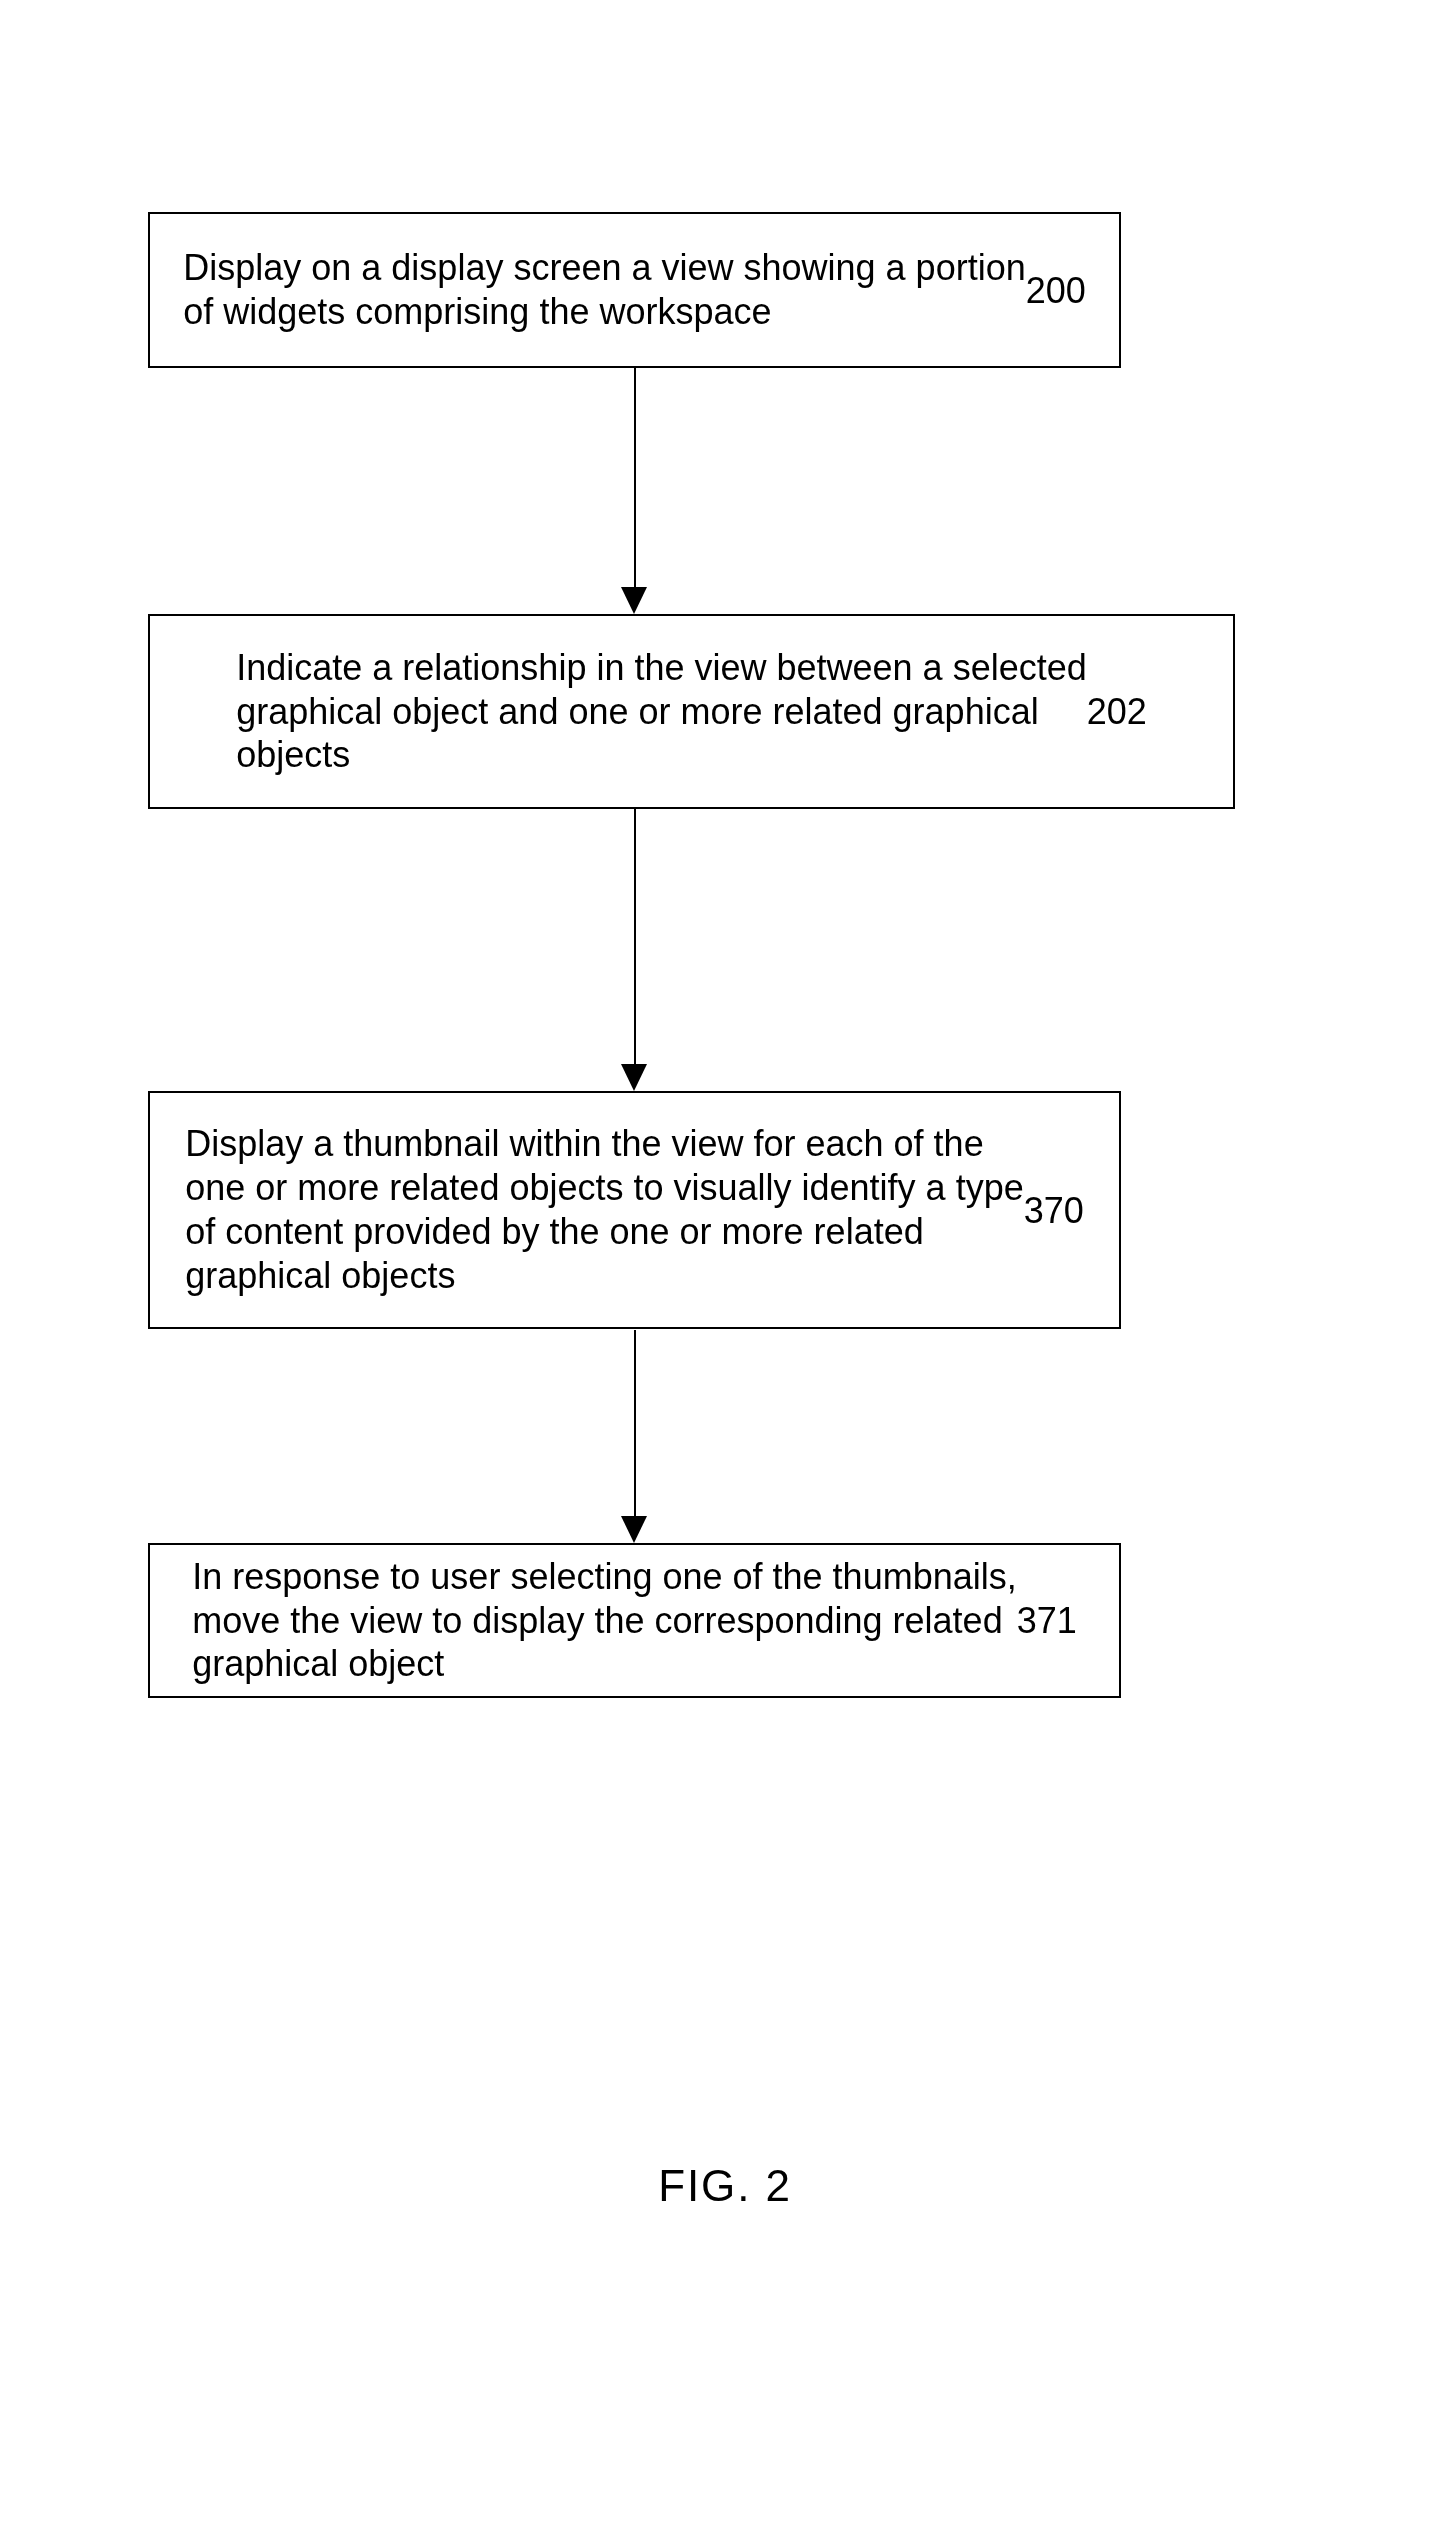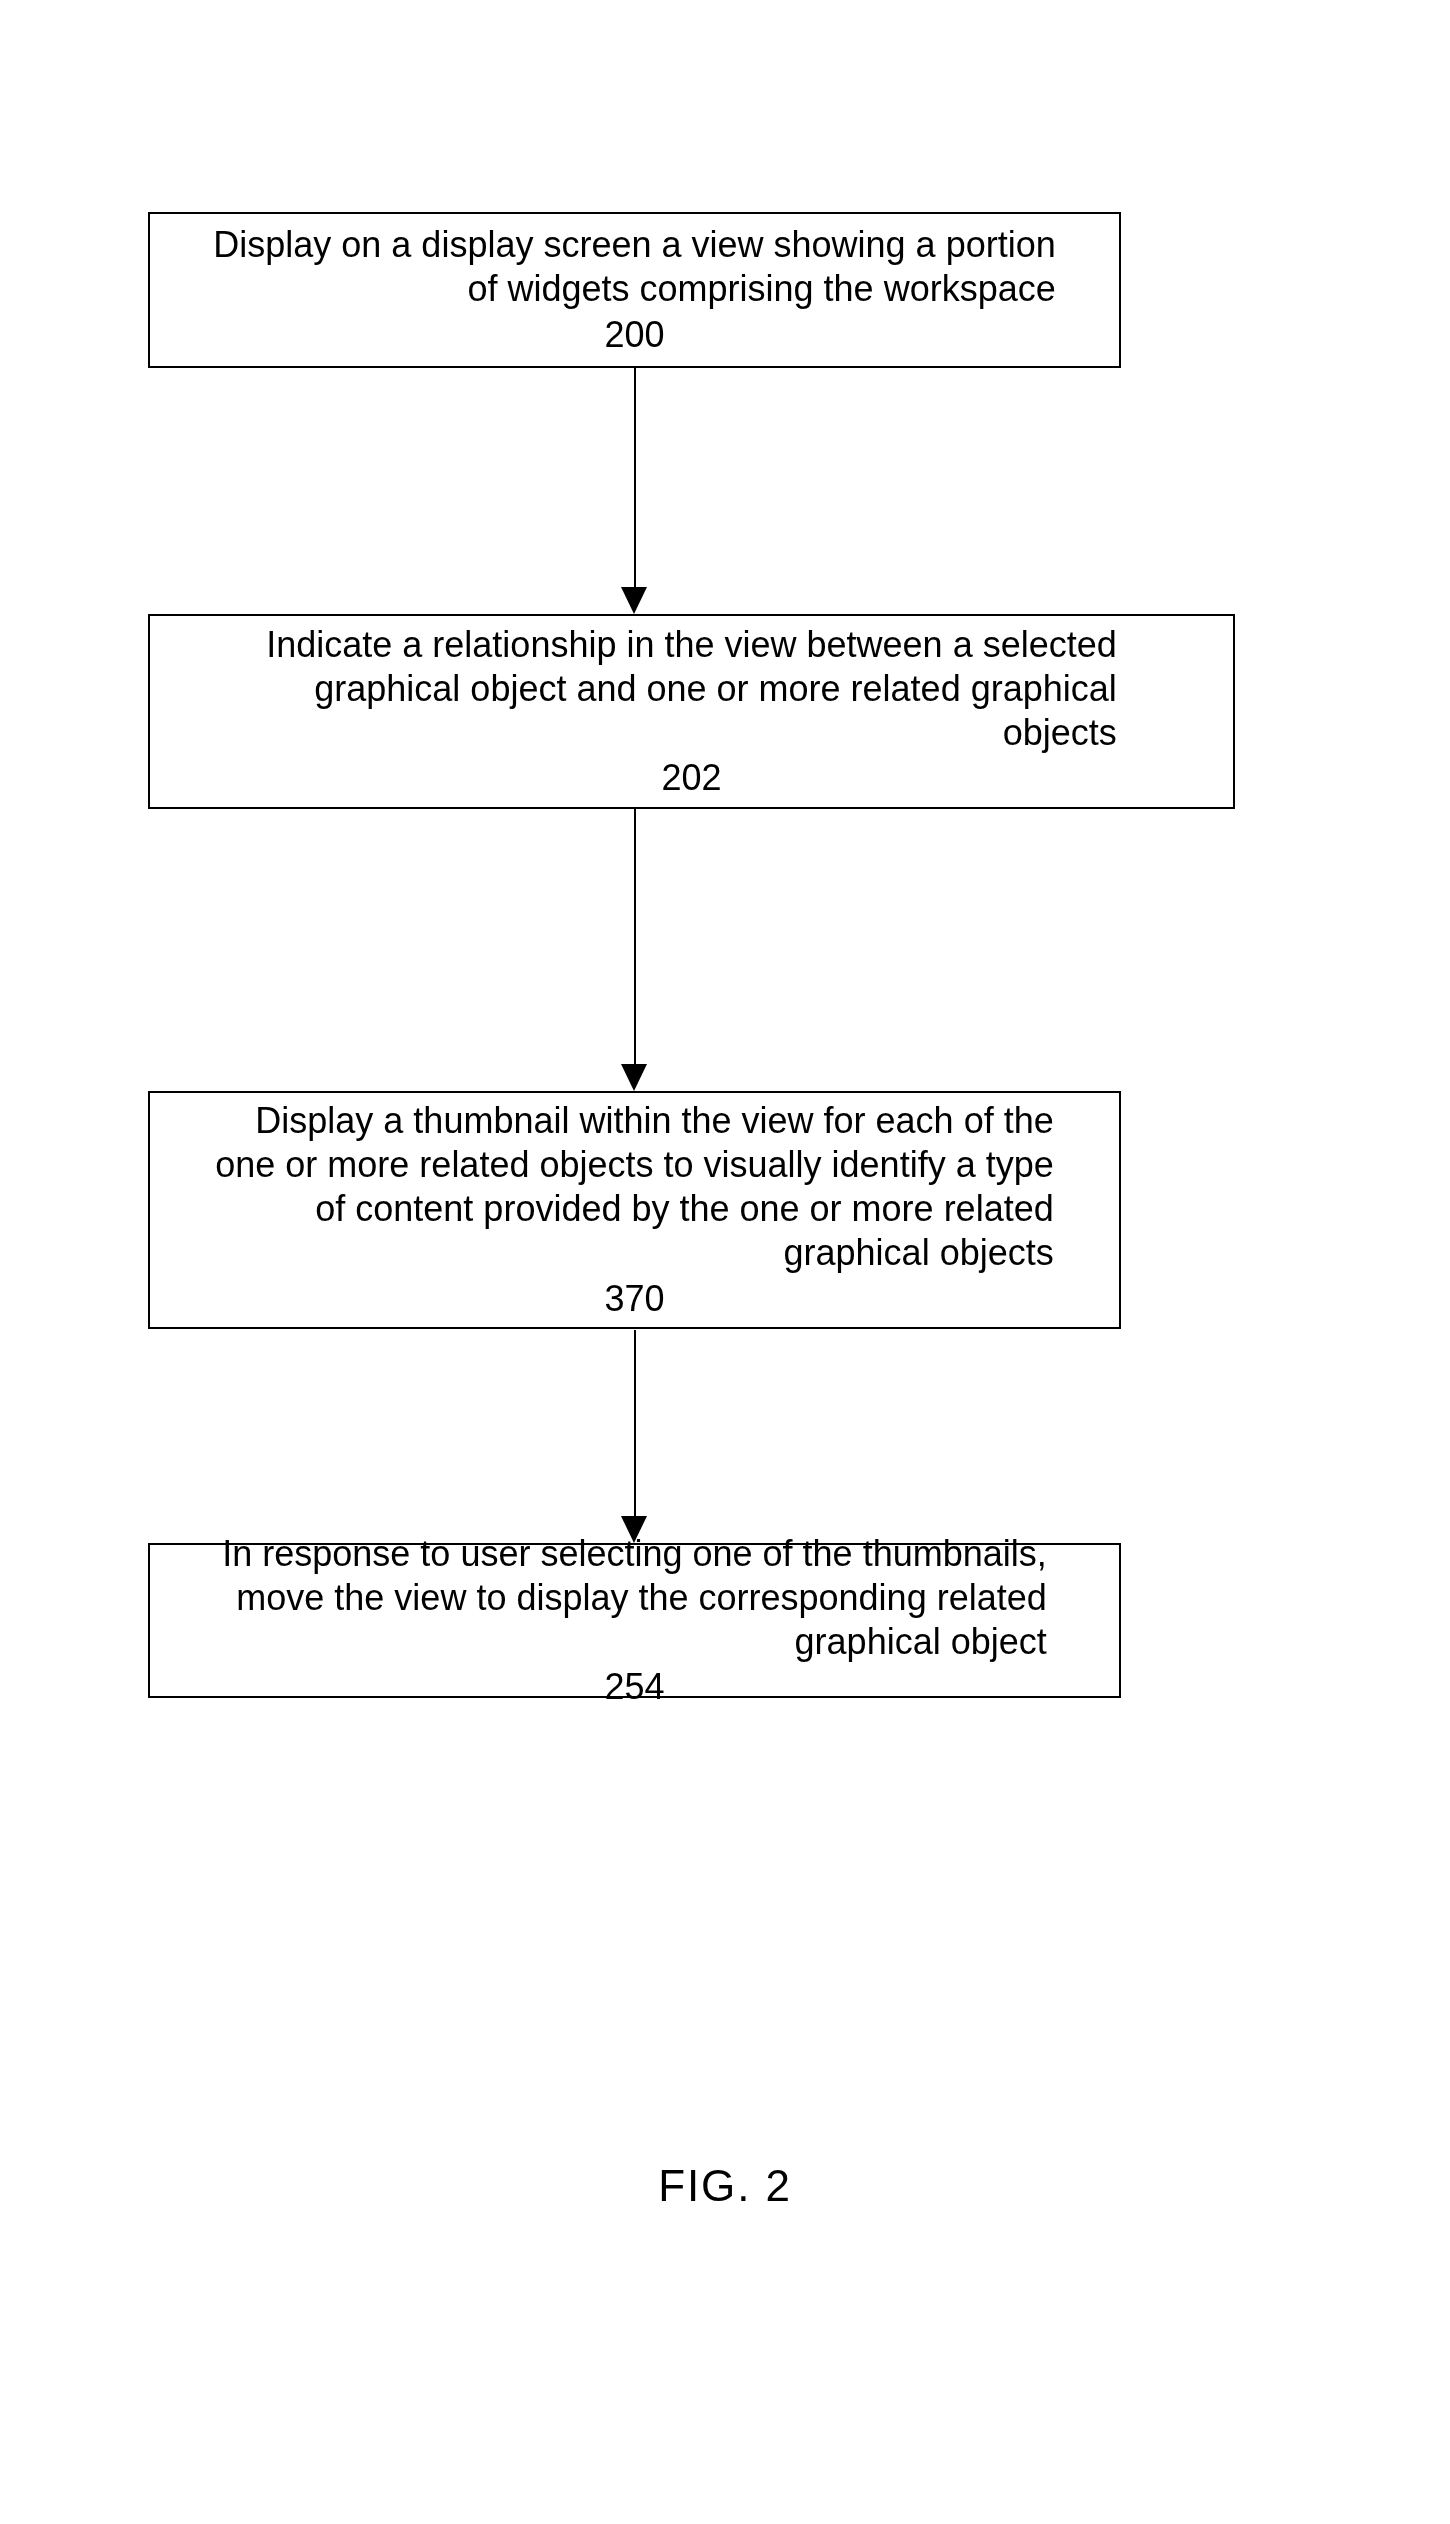--- a/index.html
+++ b/index.html
@@ -15,24 +15,23 @@
     position: relative;
     width: 1450px;
     height: 2525px;
   }
   .box {
     position: absolute;
     border: 2.9px solid #000;
     background: #fff;
     box-sizing: border-box;
     display: flex;
-    flex-direction: column;
     align-items: center;
     justify-content: center;
-    text-align: right;
+    text-align: left;
     padding: 5.8px 11.7px;
     line-height: 1.22;
   }
   .box .t {
     font-size: 36px;
     white-space: pre-line;
   }
   .box .ref {
     font-size: 36px;
     margin-top: 1.9px;
@@ -91,19 +90,19 @@
     <div class="ref">370</div>
   </div>
 
   <div class="arrow-line" style="left:634px; top:1330px; height:186px;"></div>
   <div class="arrow-head" style="left:621px; top:1516px;"></div>
 
   <div class="box" style="left:148px; top:1543px; width:973px; height:155px;">
     <div class="t">In response to user selecting one of the thumbnails,
 move the view to display the corresponding related
 graphical object</div>
-    <div class="ref">254</div>
+    <div class="ref">371</div>
   </div>
 
   <div class="fig-label" style="left:0px; top:2161px;">FIG. 2</div>
 
 </div>
 
 
 </body></html>

